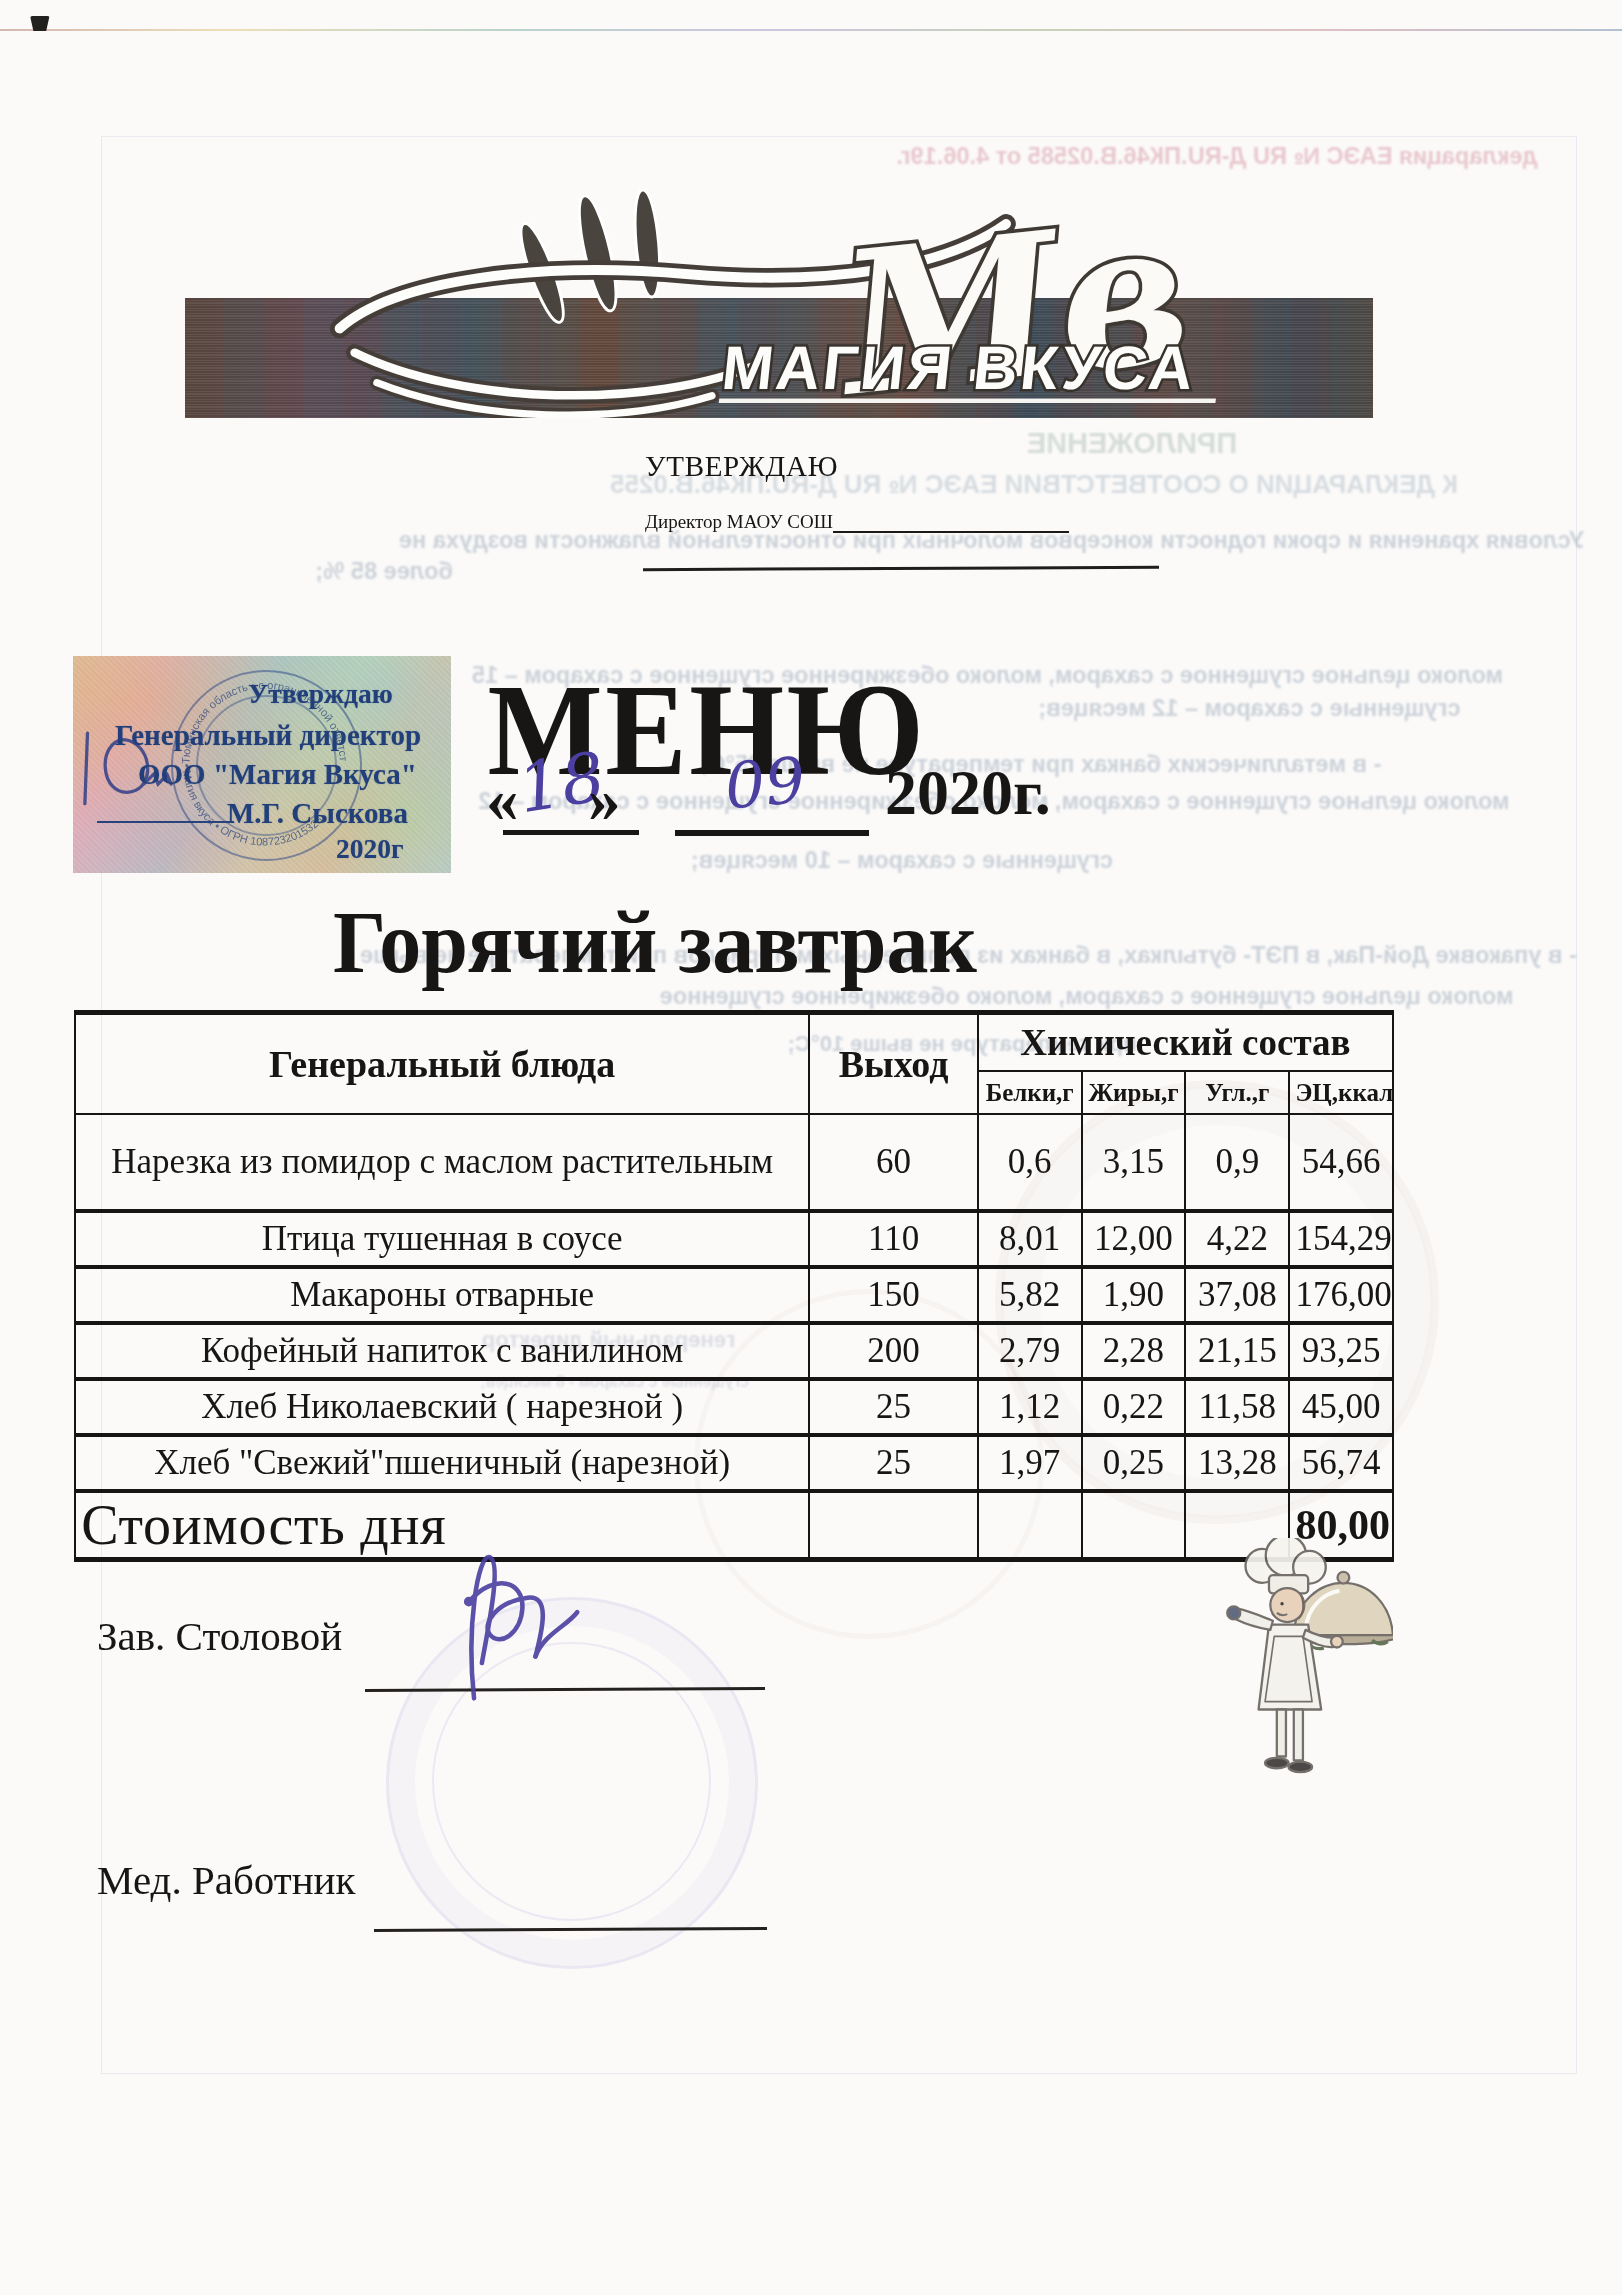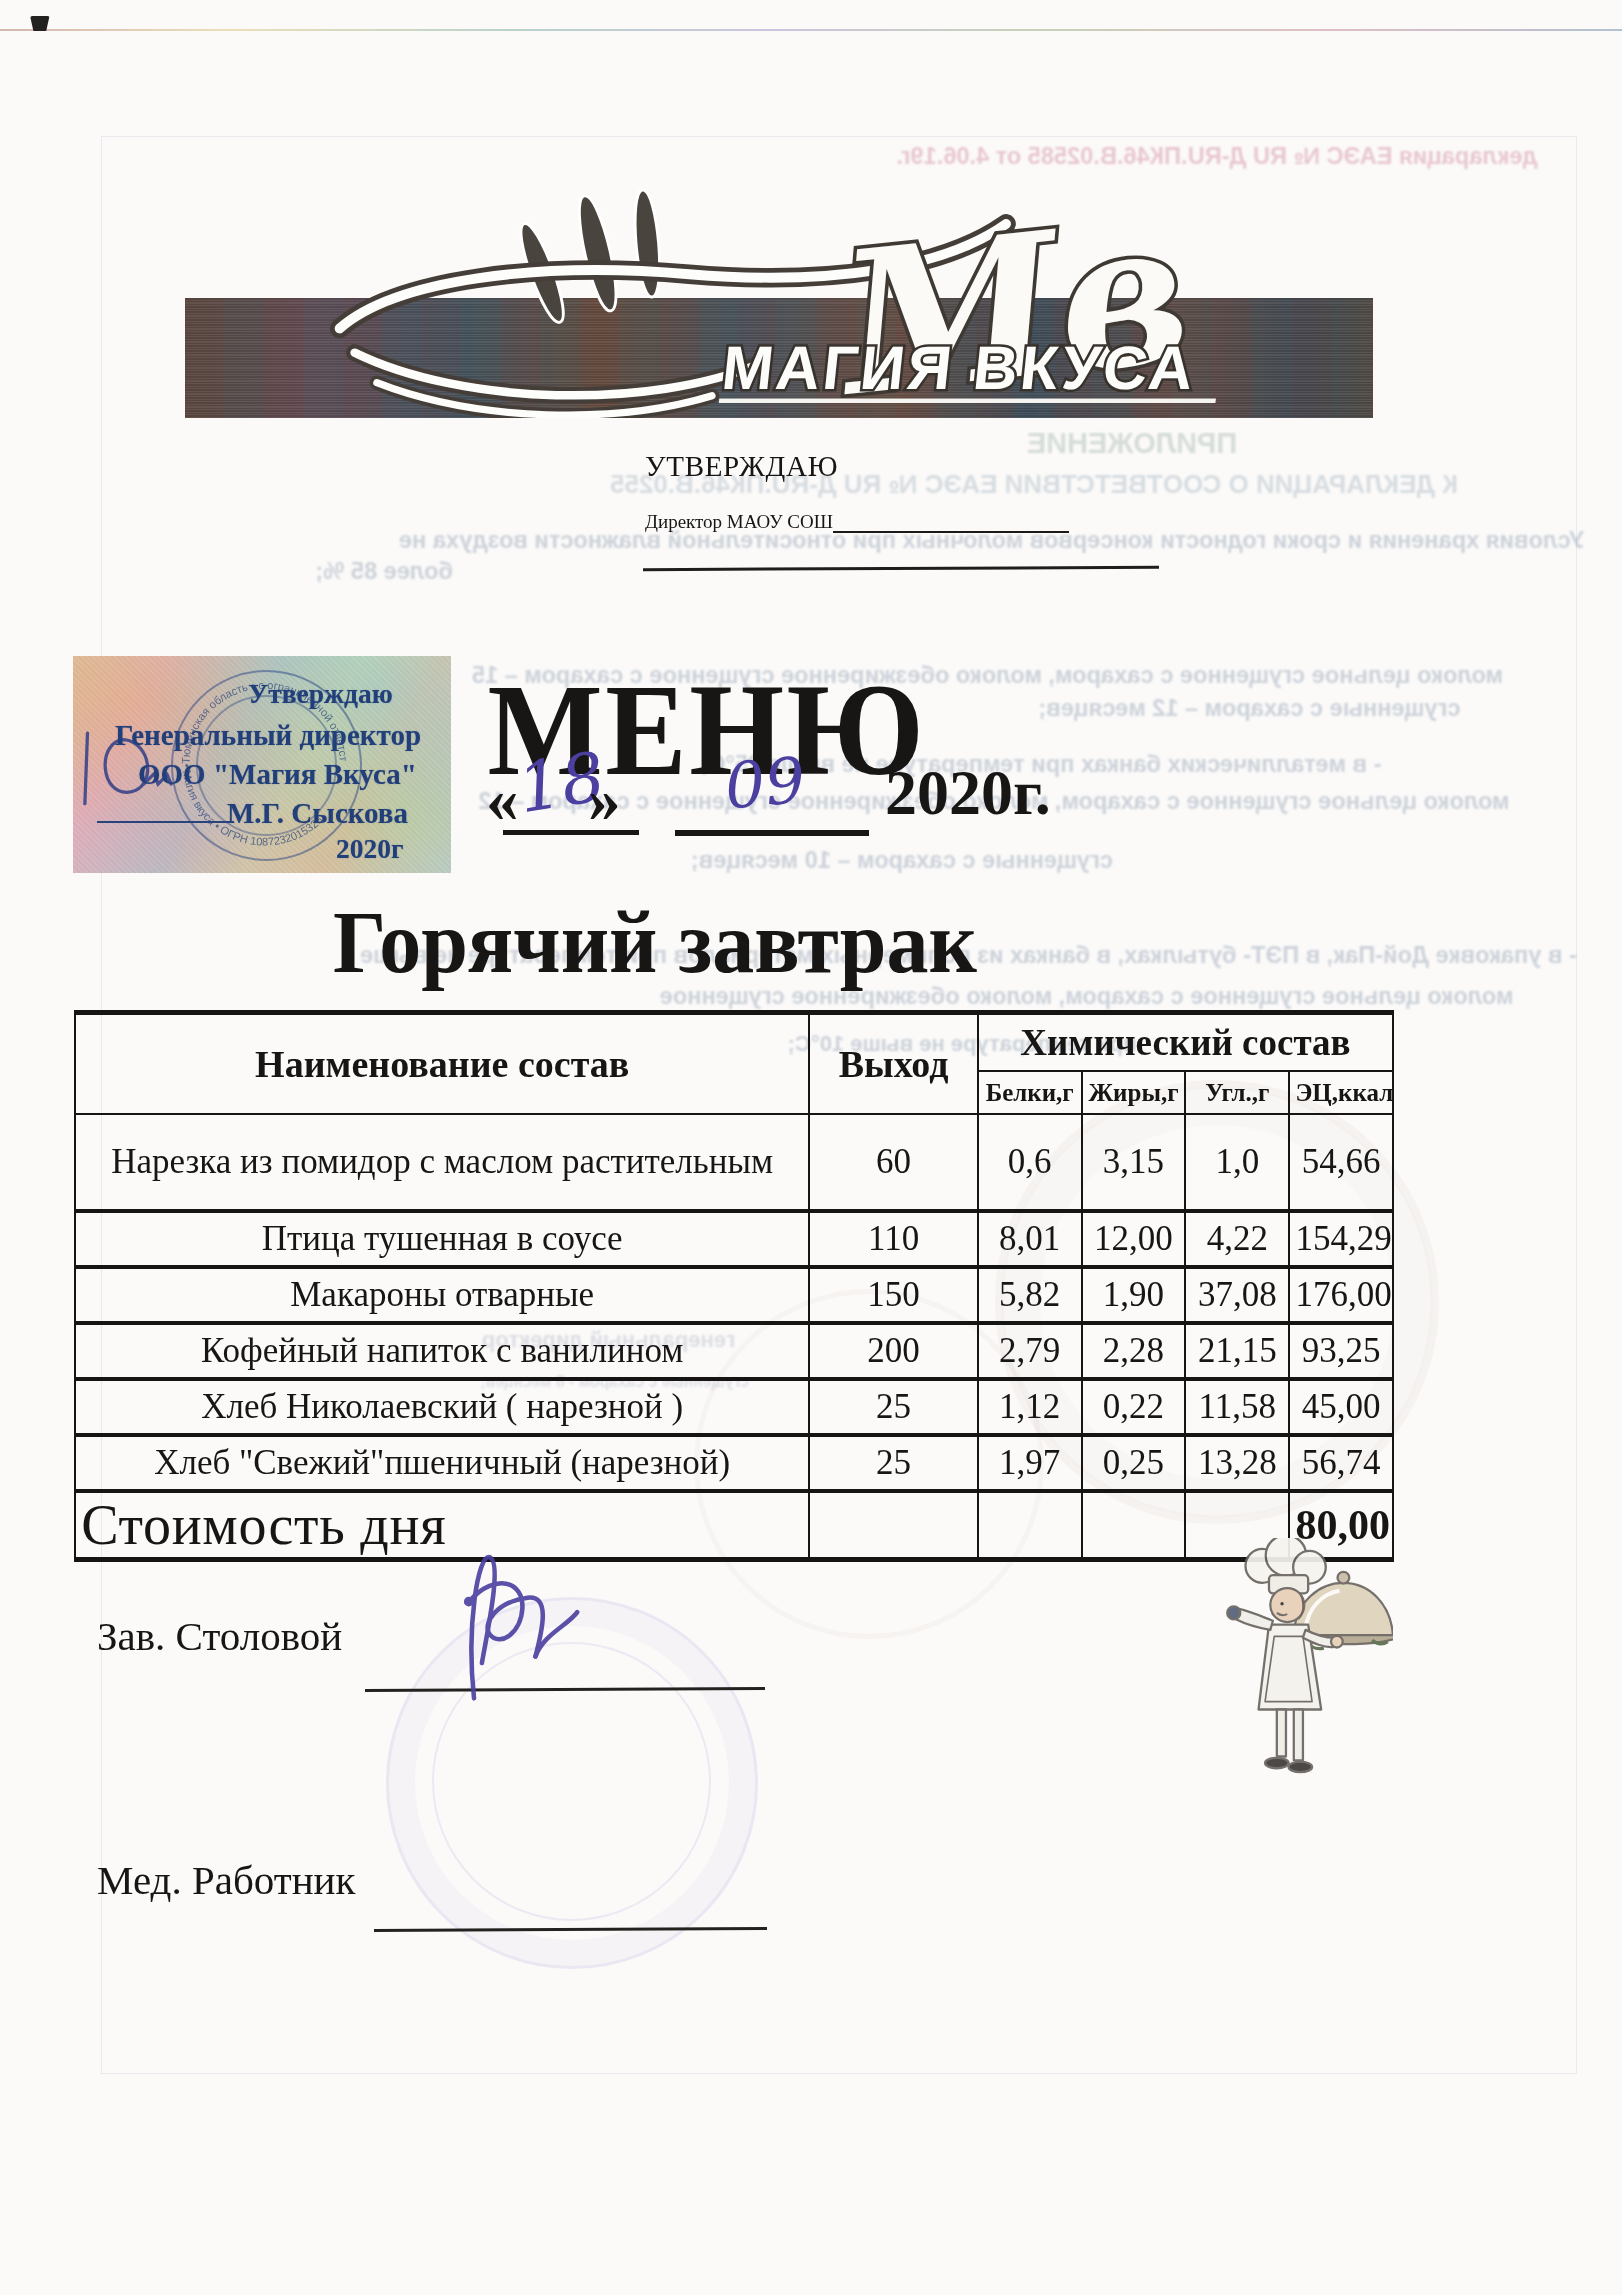--- a/index.html
+++ b/index.html
@@ -212,38 +212,38 @@
     <span class="d-ul1"></span>
     <span class="hand hand-month">09</span>
     <span class="d-ul2"></span>
     <span class="d-year">2020г.</span>
   </div>
   <div class="subtitle">Горячий завтрак</div>
 
   <table class="menu">
     <thead>
       <tr class="hrow">
-        <th class="h-name" rowspan="2">Наименование состав</th>
+        <th class="h-name" rowspan="2">Генеральный блюда</th>
         <th class="h-yield" rowspan="2">Выход</th>
         <th class="h-chem" colspan="4">Химический состав</th>
       </tr>
       <tr>
         <th class="h-sub w-prot">Белки,г</th>
         <th class="h-sub w-fat">Жиры,г</th>
         <th class="h-sub w-carb">Угл.,г</th>
         <th class="h-sub w-kcal">ЭЦ,ккал</th>
       </tr>
     </thead>
     <tbody>
         <tr class="r-tall">
       <td class="c-name">Нарезка из помидор с маслом растительным</td>
       <td class="c-num">60</td>
       <td class="c-num">0,6</td>
       <td class="c-num">3,15</td>
-      <td class="c-num">1,0</td>
+      <td class="c-num">0,9</td>
       <td class="c-num">54,66</td>
     </tr>
         <tr class="r-std">
       <td class="c-name">Птица тушенная в соусе</td>
       <td class="c-num">110</td>
       <td class="c-num">8,01</td>
       <td class="c-num">12,00</td>
       <td class="c-num">4,22</td>
       <td class="c-num">154,29</td>
     </tr>

